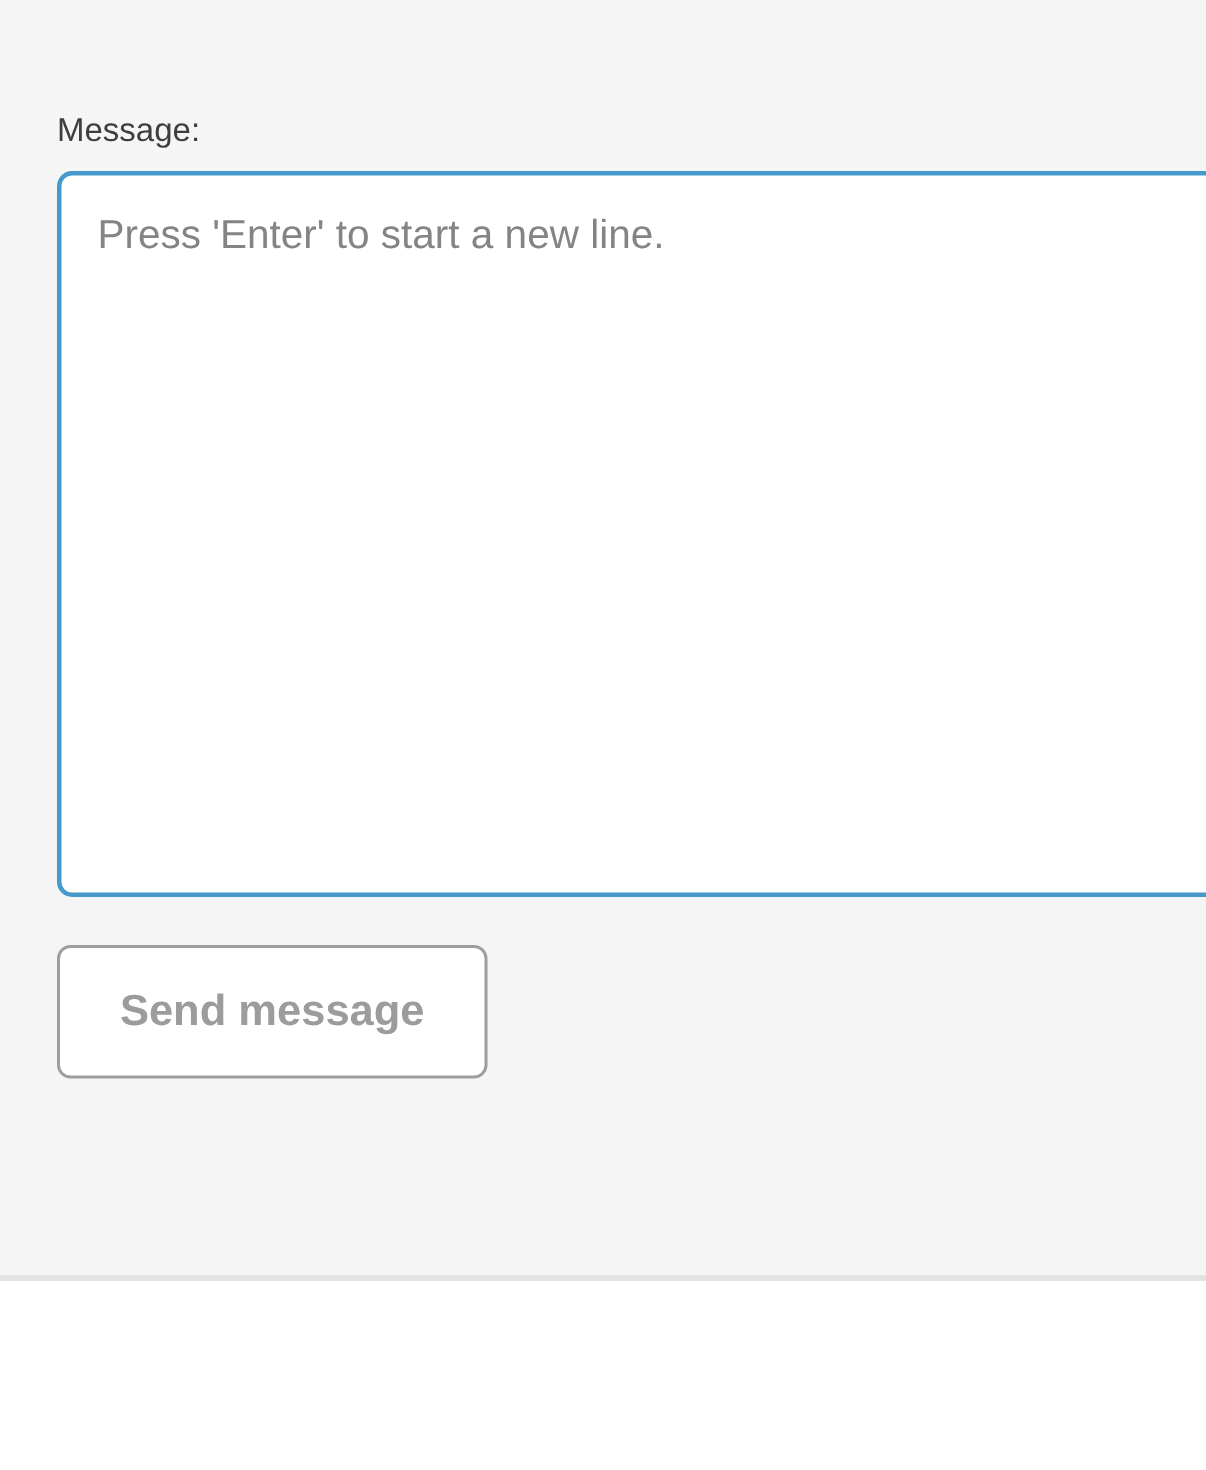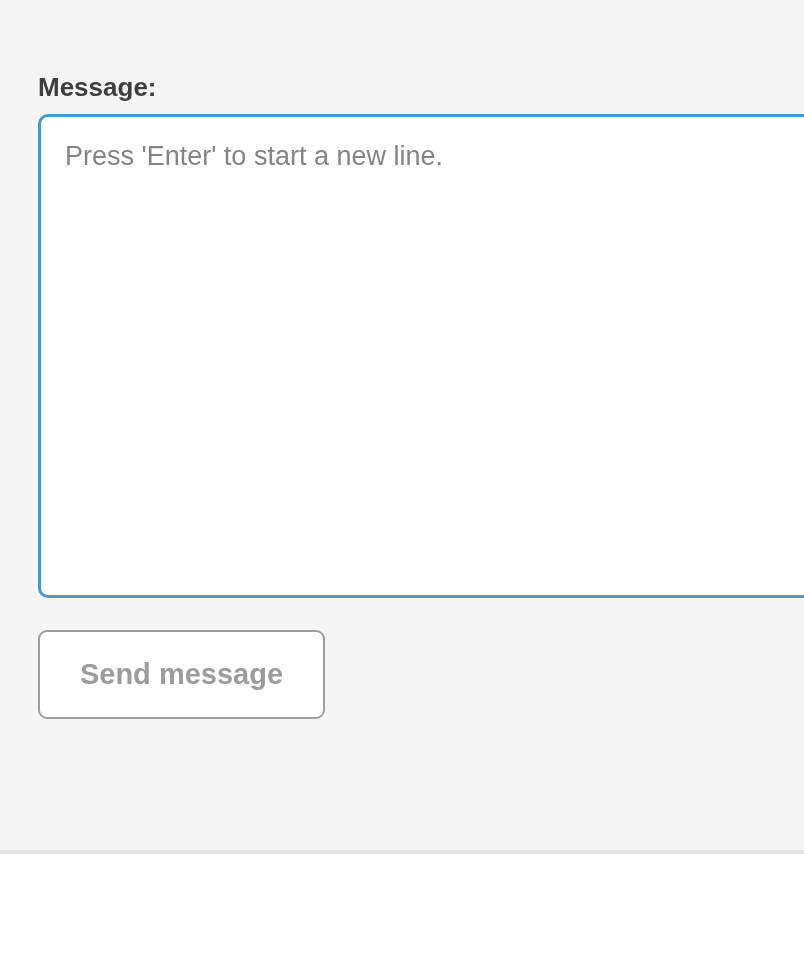--- a/index.html
+++ b/index.html
@@ -32,24 +32,23 @@
     left: 0;
     width: 804px;
     height: 850px;
     background: var(--bg);
     overflow: hidden;
   }
   .message-label {
     position: absolute;
     left: 38px;
     top: 71px;
-    font-size: 26px;
+    font-size: 22px;
     line-height: 32px;
     color: var(--label);
-    font-weight: bold;
   }
   .message-textarea {
     position: absolute;
     left: 38px;
     top: 114px;
     width: 900px;           
     height: 484px;
     background: var(--white);
     border: 3px solid var(--blue);
     border-radius: 10px;

